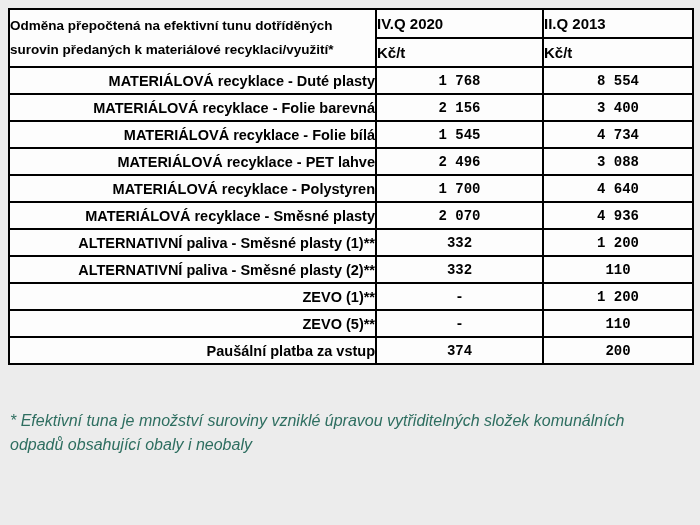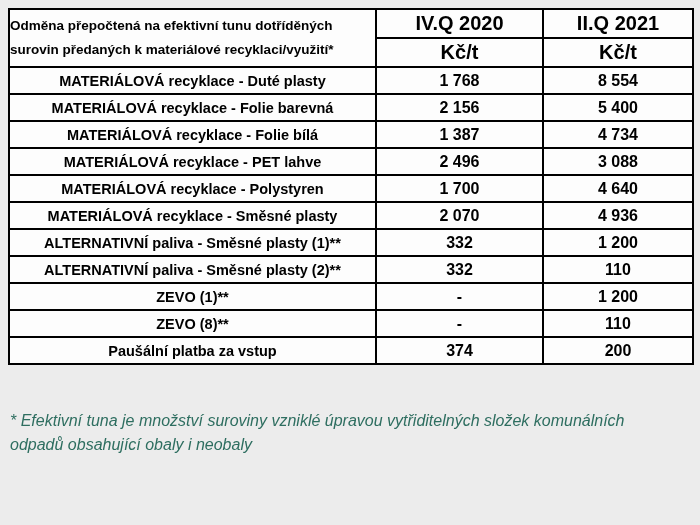--- a/index.html
+++ b/index.html
@@ -31,39 +31,40 @@
   }
   th.title-cell {
     text-align: left;
     font-size: 13.5px;
     font-weight: bold;
     line-height: 24px;
     padding: 2px 4px 2px 4px;
     white-space: pre;
   }
   th.period-cell, th.unit-cell {
-    text-align: center;
-    font-size: 20px;
+    text-align: left;
+    font-size: 15px;
     font-weight: bold;
     height: 27px;
   }
   td.label-cell {
-    text-align: center;
+    text-align: right;
     font-size: 14.5px;
     font-weight: bold;
     height: 25px;
     padding-left: 4px;
     white-space: nowrap;
     overflow: hidden;
   }
   td.value-cell {
     text-align: center;
-    font-size: 16px;
+    font-size: 14px;
     font-weight: bold;
     height: 25px;
+    font-family: Liberation Mono, monospace;
   }
   .footnotes {
     margin: 20px 0 0 2px;
     width: 690px;
     color: #2e6e60;
     font-style: italic;
     font-size: 16px;
     line-height: 24px;
     white-space: pre-line;
   }
@@ -80,41 +81,41 @@
     <colgroup>
       <col style="width:367px">
       <col style="width:167px">
       <col style="width:150px">
     </colgroup>
     <thead>
       <tr>
         <th class="title-cell" rowspan="2">Odměna přepočtená na efektivní tunu dotříděných
 surovin předaných k materiálové recyklaci/využití*</th>
         <th class="period-cell">IV.Q 2020</th>
-        <th class="period-cell">II.Q 2021</th>
+        <th class="period-cell">II.Q 2013</th>
       </tr>
       <tr>
         <th class="unit-cell">Kč/t</th>
         <th class="unit-cell">Kč/t</th>
       </tr>
     </thead>
     <tbody>
       <tr>
         <td class="label-cell">MATERIÁLOVÁ recyklace - Duté plasty</td>
         <td class="value-cell">1 768</td>
         <td class="value-cell">8 554</td>
       </tr>
       <tr>
         <td class="label-cell">MATERIÁLOVÁ recyklace - Folie barevná</td>
         <td class="value-cell">2 156</td>
-        <td class="value-cell">5 400</td>
+        <td class="value-cell">3 400</td>
       </tr>
       <tr>
         <td class="label-cell">MATERIÁLOVÁ recyklace - Folie bílá</td>
-        <td class="value-cell">1 387</td>
+        <td class="value-cell">1 545</td>
         <td class="value-cell">4 734</td>
       </tr>
       <tr>
         <td class="label-cell">MATERIÁLOVÁ recyklace - PET lahve</td>
         <td class="value-cell">2 496</td>
         <td class="value-cell">3 088</td>
       </tr>
       <tr>
         <td class="label-cell">MATERIÁLOVÁ recyklace - Polystyren</td>
         <td class="value-cell">1 700</td>
@@ -134,21 +135,21 @@
         <td class="label-cell">ALTERNATIVNÍ paliva - Směsné plasty (2)**</td>
         <td class="value-cell">332</td>
         <td class="value-cell">110</td>
       </tr>
       <tr>
         <td class="label-cell">ZEVO (1)**</td>
         <td class="value-cell">-</td>
         <td class="value-cell">1 200</td>
       </tr>
       <tr>
-        <td class="label-cell">ZEVO (8)**</td>
+        <td class="label-cell">ZEVO (5)**</td>
         <td class="value-cell">-</td>
         <td class="value-cell">110</td>
       </tr>
       <tr>
         <td class="label-cell">Paušální platba za vstup</td>
         <td class="value-cell">374</td>
         <td class="value-cell">200</td>
       </tr>
     </tbody>
   </table>

